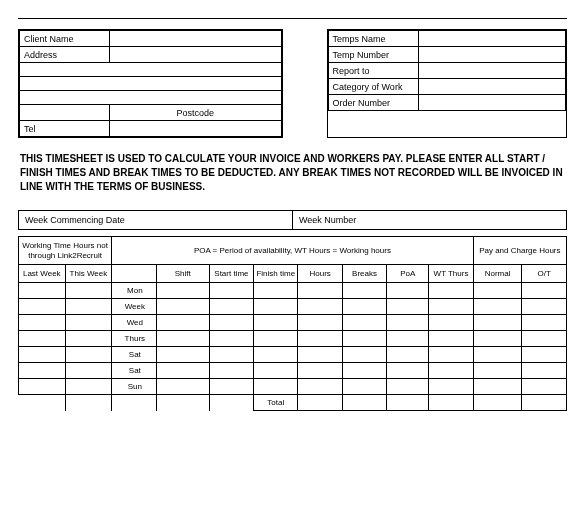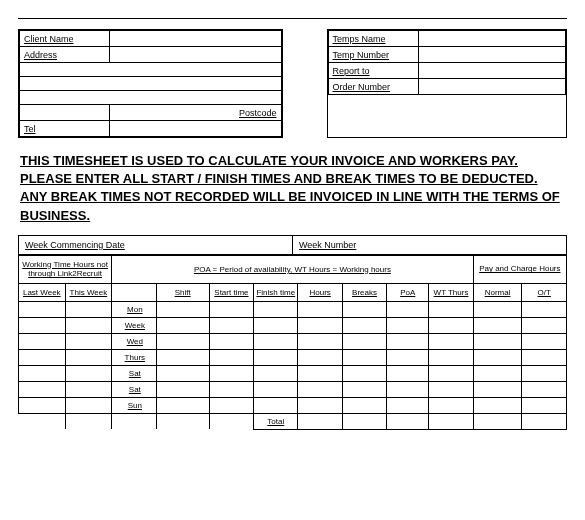--- a/index.html
+++ b/index.html
@@ -8,21 +8,20 @@
     padding: 0;
     width: 585px;
     height: 520px;
     background: #fff;
     font-family: Arial, Helvetica, sans-serif;
     font-size: 9px;
     color: #000;
   }
   .page {
     padding: 18px 18px 8px 18px;
-    text-decoration: underline;
   }
   .hr-top {
     border-top: 1px solid #000;
     margin-bottom: 10px;
   }
   .top-section {
     display: flex;
     justify-content: space-between;
     margin-bottom: 14px;
   }
@@ -39,31 +38,32 @@
     border: 1px solid #000;
     padding: 2px 4px;
     height: 16px;
     vertical-align: middle;
   }
   table.field-table td.label {
     width: 90px;
     white-space: nowrap;
   }
   .left-box td.addr-row { height: 14px; }
-  .postcode-cell { text-align: right; }
+  .postcode-cell { text-align: center; }
   .notice {
-    font-size: 13px;
+    font-size: 10px;
     font-weight: bold;
     line-height: 1.4;
-    margin-bottom: 10px;
+    margin-bottom: 16px;
     padding: 0 2px;
   }
   table.week-table {
     width: 100%;
     border-collapse: collapse;
+    margin-bottom: 6px;
   }
   table.week-table td {
     border: 1px solid #000;
     padding: 4px 6px;
     height: 18px;
     width: 50%;
   }
   table.main-table {
     border-collapse: collapse;
     width: 100%;
@@ -134,20 +134,24 @@
             </tr>
         <tr>
               <td class="label">Temp Number</td>
               <td></td>
             </tr>
         <tr>
               <td class="label">Report to</td>
               <td></td>
             </tr>
         <tr>
+              <td class="label">Category of Work</td>
+              <td></td>
+            </tr>
+        <tr>
               <td class="label">Order Number</td>
               <td></td>
             </tr>
       </tbody>
         </table>
     </div>
   </div>
 
   <div class="notice">THIS TIMESHEET IS USED TO CALCULATE YOUR INVOICE AND WORKERS PAY. PLEASE ENTER ALL START / FINISH TIMES AND BREAK TIMES TO BE DEDUCTED. ANY BREAK TIMES NOT RECORDED WILL BE INVOICED IN LINE WITH THE TERMS OF BUSINESS.</div>
 

